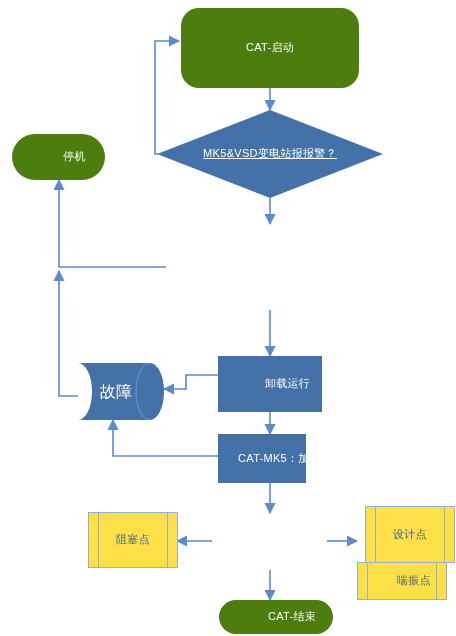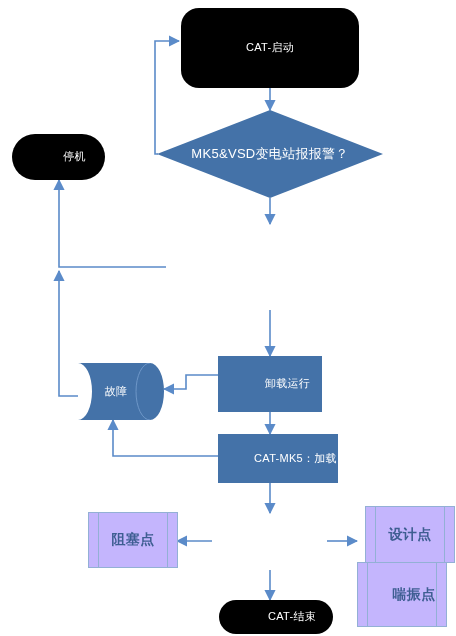--- a/index.html
+++ b/index.html
@@ -28,21 +28,21 @@
     justify-content:center;
     text-align:center;
     color:#ffffff;
     font-size:11px;
     letter-spacing:.3px;
     line-height:1.25;
     white-space:nowrap;
   }
   
   .terminator{
-    background:#000000;
+    background:#4d7c0f;
     border-radius:18px;
   }
   .terminator.small{ border-radius:23px;padding-left:32px; }
   
   .process{
     background:#4472A8;
     padding-left:35px;
   }
   
   .diamond{
@@ -50,42 +50,42 @@
   }
   .diamond svg{
     position:absolute;
     left:0; top:0;
     width:100%; height:100%;
   }
   .diamond .dlabel{
     position:relative;
     z-index:2;
     color:#ffffff;
-    font-size:13px;
+    font-size:11px;
+    text-decoration:underline;
   }
   
   .cylinder{ background:transparent; }
   .cylinder svg{
     position:absolute;
     left:0; top:0;
     width:100%; height:100%;
   }
   .cylinder .clabel{
     position:relative;
     z-index:2;
     color:#ffffff;
-    font-size:11px;
+    font-size:16px;
   }
   
   .predef{
-    background:#c4b5fd;
+    background:#fde047;
     border:1px solid #93B0D5;
     color:#3E5E92;
-    font-size:14px;
-    font-weight:bold;
+    font-size:11px;
   }
   .predef .bar{
     position:absolute;
     top:0; bottom:0;
     width:0;
     border-left:1px solid #93B0D5;
   }
   .predef .bar.left{ left:9px; }
   .predef .bar.right{ right:9px; }
   .predef .plabel{ position:relative; z-index:2; }
@@ -152,38 +152,38 @@
   </div>
 
   <div class="node cylinder" style="left:78px; top:363px; width:86px; height:57px;">
     <svg viewBox="0 0 86 57" preserveAspectRatio="none">
       <path d="M 0 0 L 72 0 A 14 28.5 0 0 1 72 57 L 0 57 A 14 28.5 0 0 0 0 0 Z" fill="#4472A8"></path>
       <path d="M 72 0 A 14 28.5 0 0 0 72 57" fill="none" stroke="#6E97C8" stroke-width="1"></path>
     </svg>
     <span class="clabel" style="margin-right:10px;">故障</span>
   </div>
 
-  <div class="node process" style="left:218px; top:434px; width:120px; height:49px;">
+  <div class="node process" style="left:218px; top:434px; width:88px; height:49px;">
     <span>CAT-MK5：加载</span>
   </div>
 
 
   <div class="node predef" style="left:88px; top:512px; width:90px; height:56px;">
     <span class="bar left"></span>
     <span class="bar right"></span>
     <span class="plabel">阻塞点</span>
   </div>
 
   <div class="node predef" style="left:357px; top:506px; width:90px; height:57px;margin-left:8px;">
     <span class="bar left"></span>
     <span class="bar right"></span>
     <span class="plabel">设计点</span>
   </div>
 
-  <div class="node predef" style="left:357px; top:562px; width:90px; height:65px;padding-left:24px;">
+  <div class="node predef" style="left:357px; top:562px; width:90px; height:38px;padding-left:24px;">
     <span class="bar left"></span>
     <span class="bar right"></span>
     <span class="plabel">喘振点</span>
   </div>
 
   <div class="node terminator small" style="left:219px; top:600px; width:114px; height:34px;">
     <span>CAT-结束</span>
   </div>
 
 </div>

